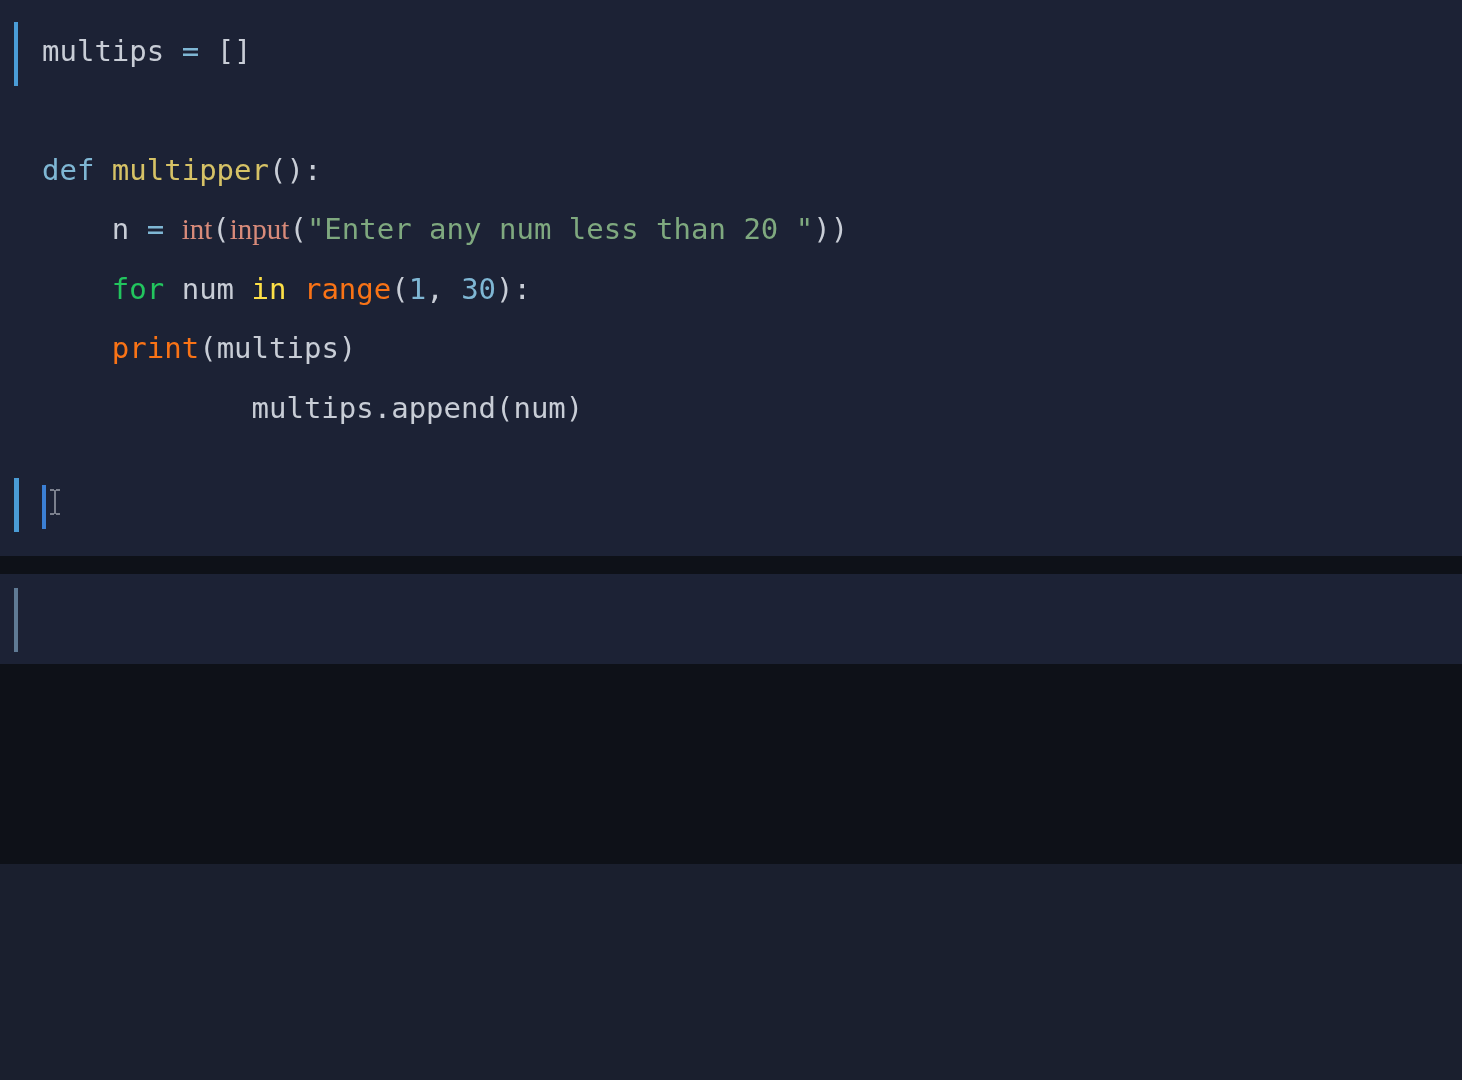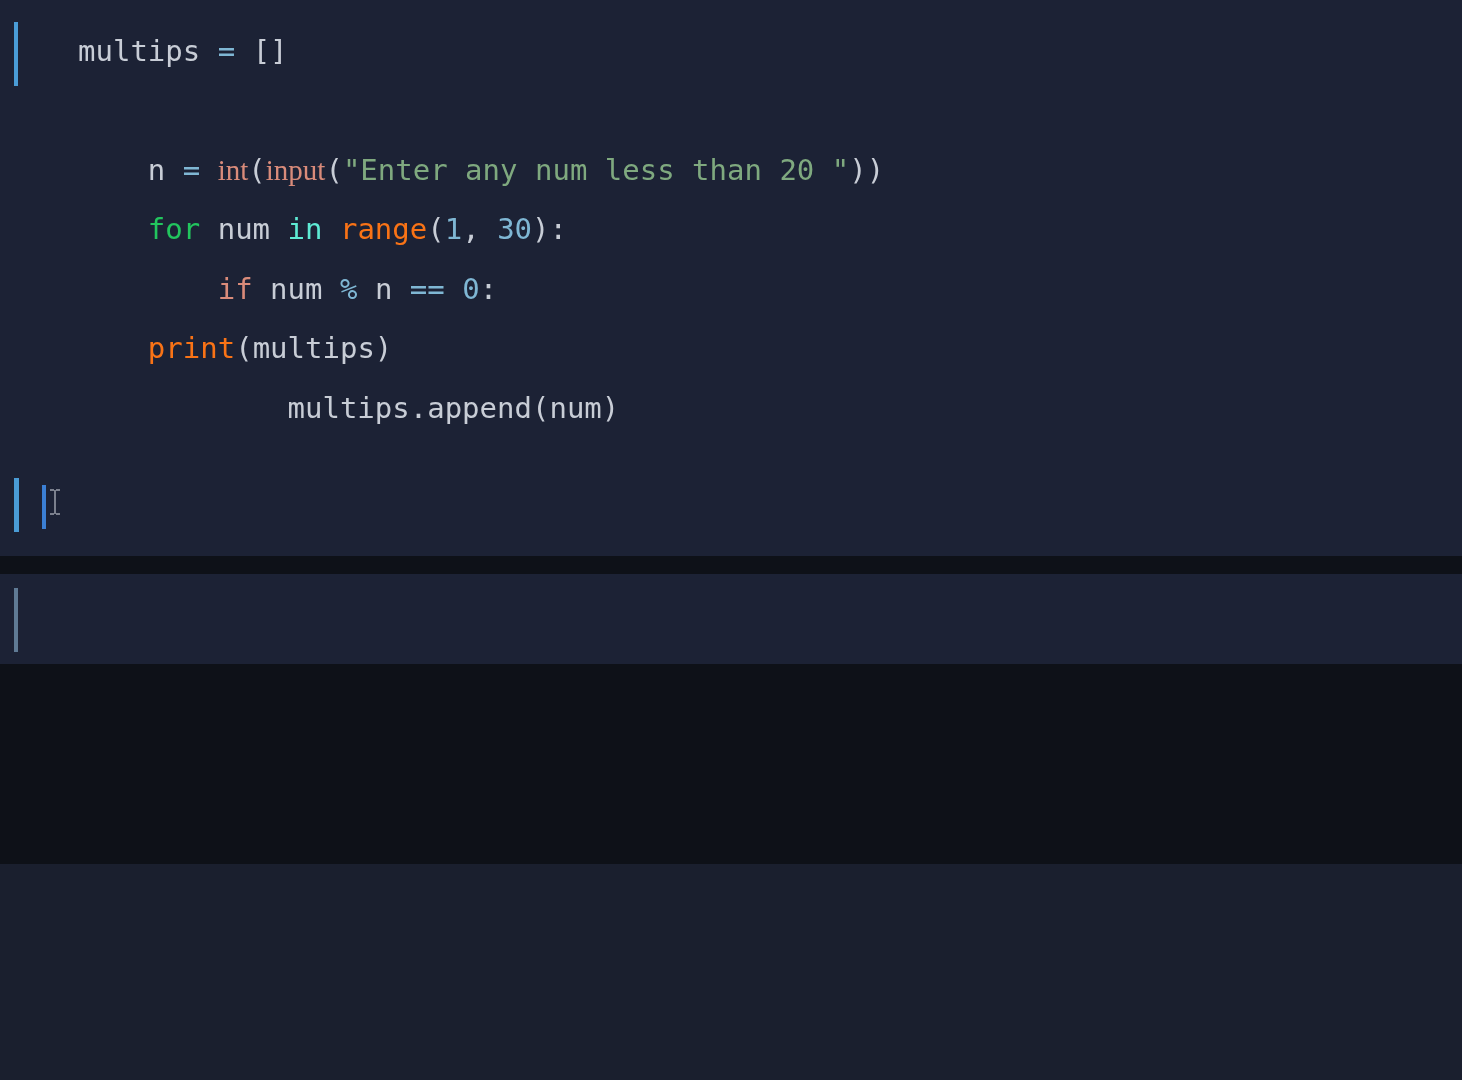--- a/index.html
+++ b/index.html
@@ -27,33 +27,32 @@
     top: 22px;
     width: 4px;
     background: #4a9cd6;
   }
   .cell-1 .cell-marker {
     height: 64px;
   }
   .code-line {
     white-space: pre;
     color: #c8cdd6;
-    margin-left: 36px;
   }
   .tok-var { color: #c8cdd6; }
   .tok-op { color: #7fb7d4; }
   .tok-punc { color: #c8cdd6; }
   .tok-def { color: #7fb7d4; }
   .tok-func-name { color: #d6c266; }
   .tok-builtin { color: #d98b7a; font-family: Liberation Serif, serif; }
   .tok-call { color: #f97316; }
   .tok-string { color: #7fa97f; }
   .tok-number { color: #7fb7d4; }
   .tok-for { color: #22c55e; }
-  .tok-in { color: #5eead4; }
+  .tok-in { color: #fde047; }
   .tok-if { color: #d98b7a; }
   .tok-method { color: #c8cdd6; }
 
   .cursor-cell {
     position: relative;
     padding: 18px 0 18px 42px;
     background: #1c2235;
     min-height: 80px;
   }
   .cursor-marker {
@@ -104,23 +103,23 @@
     background: #0e1118;
   }
 </style>
 </head>
 <body>
 
 <div class="cell cell-1">
   <div class="cell-marker"></div>
   <div class="code-line"><span class="tok-var">multips</span> <span class="tok-op">=</span> <span class="tok-punc">[]</span></div>
   <div class="code-line"> </div>
+  <div class="code-line"><span class="tok-def">def</span> <span class="tok-func-name">multipper</span><span class="tok-punc">():</span></div>
   <div class="code-line">    <span class="tok-var">n</span> <span class="tok-op">=</span> <span class="tok-builtin">int</span><span class="tok-punc">(</span><span class="tok-builtin">input</span><span class="tok-punc">(</span><span class="tok-string">"Enter any num less than 20 "</span><span class="tok-punc">))</span></div>
   <div class="code-line">    <span class="tok-for">for</span> <span class="tok-var">num</span> <span class="tok-in">in</span> <span class="tok-call">range</span><span class="tok-punc">(</span><span class="tok-number">1</span><span class="tok-punc">,</span> <span class="tok-number">30</span><span class="tok-punc">):</span></div>
-  <div class="code-line">        <span class="tok-if">if</span> <span class="tok-var">num</span> <span class="tok-op">%</span> <span class="tok-var">n</span> <span class="tok-op">==</span> <span class="tok-number">0</span><span class="tok-punc">:</span></div>
   <div class="code-line">    <span class="tok-call">print</span><span class="tok-punc">(</span><span class="tok-var">multips</span><span class="tok-punc">)</span></div>
   <div class="code-line">            <span class="tok-var">multips</span><span class="tok-punc">.</span><span class="tok-method">append</span><span class="tok-punc">(</span><span class="tok-var">num</span><span class="tok-punc">)</span></div>
 </div>
 
 <div class="cursor-cell">
   <div class="cursor-marker"></div>
   <span class="text-cursor"></span>
   <svg class="ibeam-icon" viewBox="0 0 14 28">
     <path d="M2 2 L6 2 M8 2 L12 2 M7 2 L7 26 M2 26 L6 26 M8 26 L12 26" stroke="#9aa0ab" stroke-width="1.5" fill="none"></path>
   </svg>

